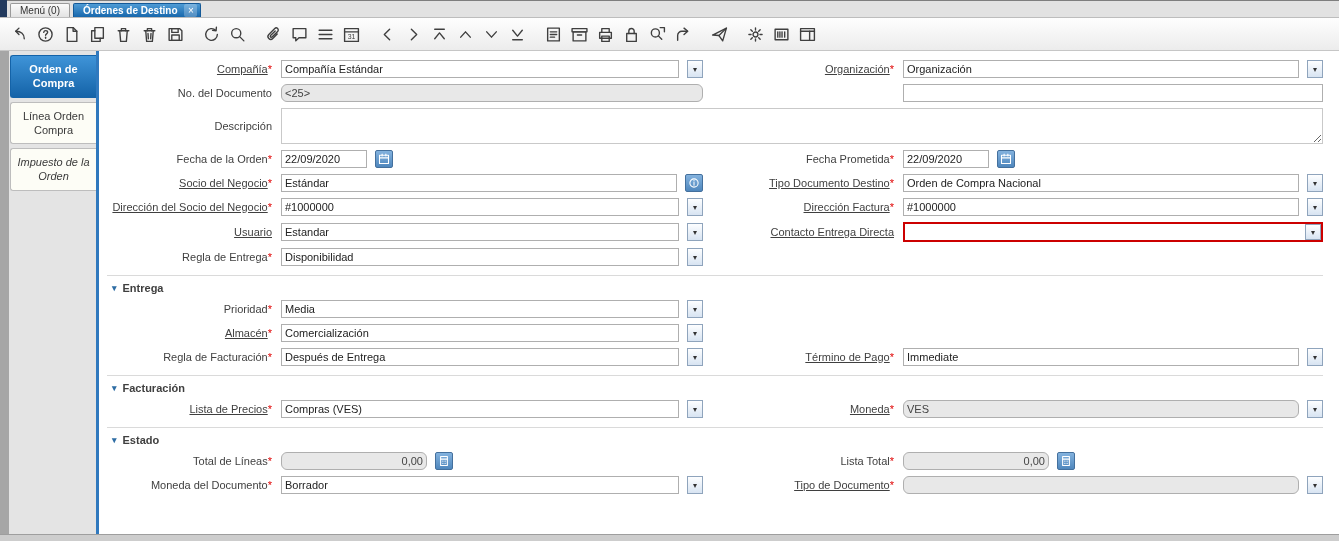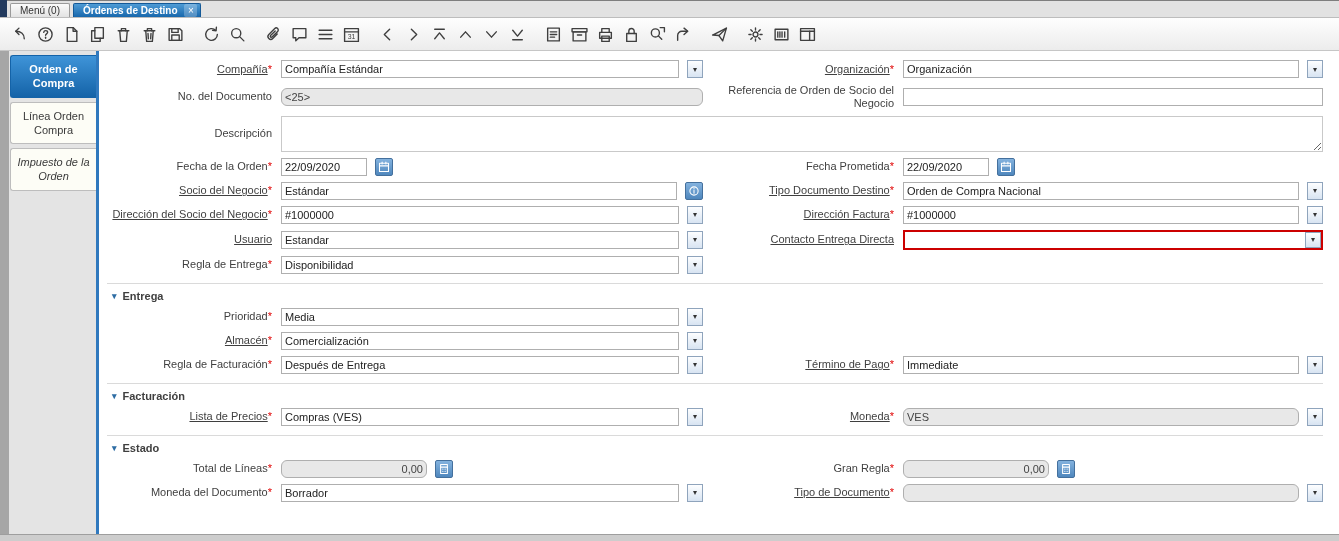--- a/index.html
+++ b/index.html
@@ -299,21 +299,20 @@
         <input class="tx" value="Organización" style="">
         <button class="cb">
             <span>▾</span>
           </button>
       </div>
 
       <div class="lb"><span>No. del Documento</span></div>
       <div class="fd">
         <input class="tx ro" readonly="" value="&lt;25&gt;" style="">
       </div>
-      <div class="lb r2"><span>Referencia de Orden de Socio del Negocio</span></div>
       <div class="fd r2">
         <input class="tx" value="" style="">
       </div>
 
       <div class="lb"><span>Descripción</span></div>
       <textarea class="ta" style=""></textarea>
 
       <div class="lb"><span>Fecha de la Orden</span><span class="req">*</span></div>
       <div class="fd">
         <input class="tx date" value="22/09/2020" style="">
@@ -466,21 +465,21 @@
             <svg viewBox="0 0 16 16">
               <rect x="3.5" y="2" width="9" height="12"></rect>
               <line x1="3.5" y1="5.5" x2="12.5" y2="5.5"></line>
               <line x1="6.5" y1="8" x2="6.5" y2="8.2"></line>
               <line x1="9.5" y1="8" x2="9.5" y2="8.2"></line>
               <line x1="6.5" y1="11" x2="6.5" y2="11.2"></line>
               <line x1="9.5" y1="11" x2="9.5" y2="11.2"></line>
             </svg>
           </button>
       </div>
-      <div class="lb r2"><span>Gran Regla</span><span class="req">*</span></div>
+      <div class="lb r2"><span>Lista Total</span><span class="req">*</span></div>
       <div class="fd r2">
         <input class="tx ro num" readonly="" value="0,00" style="">
         <button class="bb">
             <svg viewBox="0 0 16 16">
               <rect x="3.5" y="2" width="9" height="12"></rect>
               <line x1="3.5" y1="5.5" x2="12.5" y2="5.5"></line>
               <line x1="6.5" y1="8" x2="6.5" y2="8.2"></line>
               <line x1="9.5" y1="8" x2="9.5" y2="8.2"></line>
               <line x1="6.5" y1="11" x2="6.5" y2="11.2"></line>
               <line x1="9.5" y1="11" x2="9.5" y2="11.2"></line>

